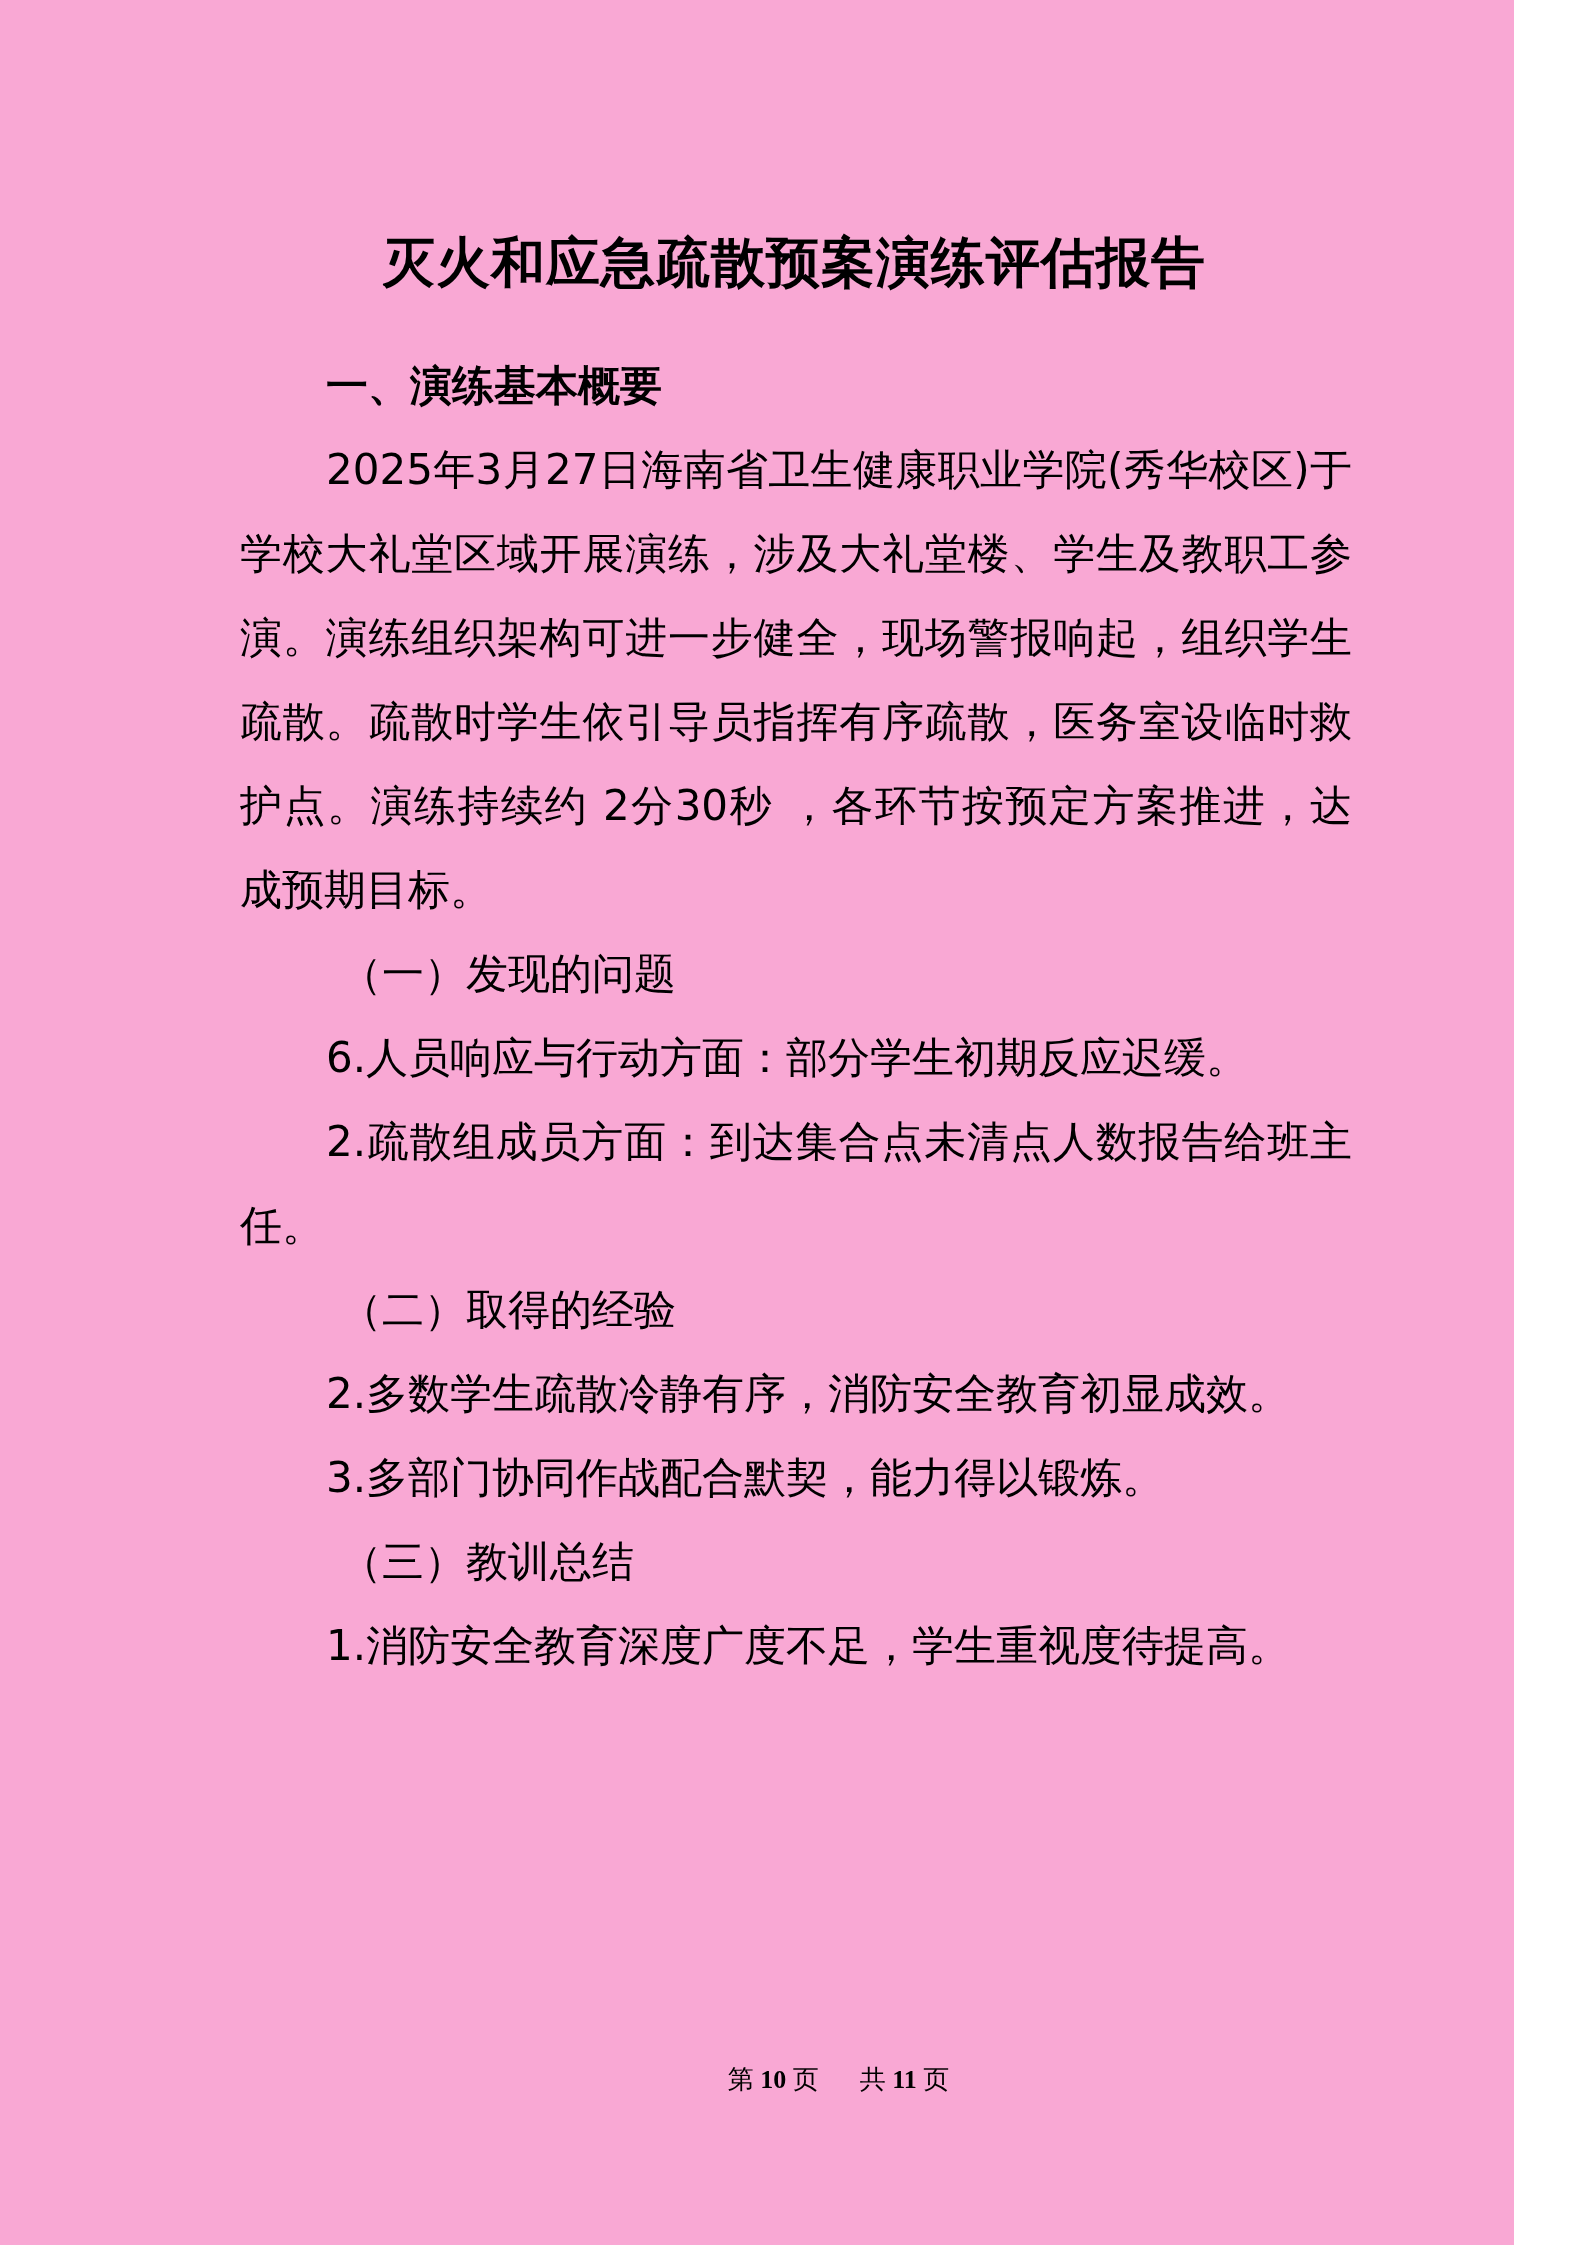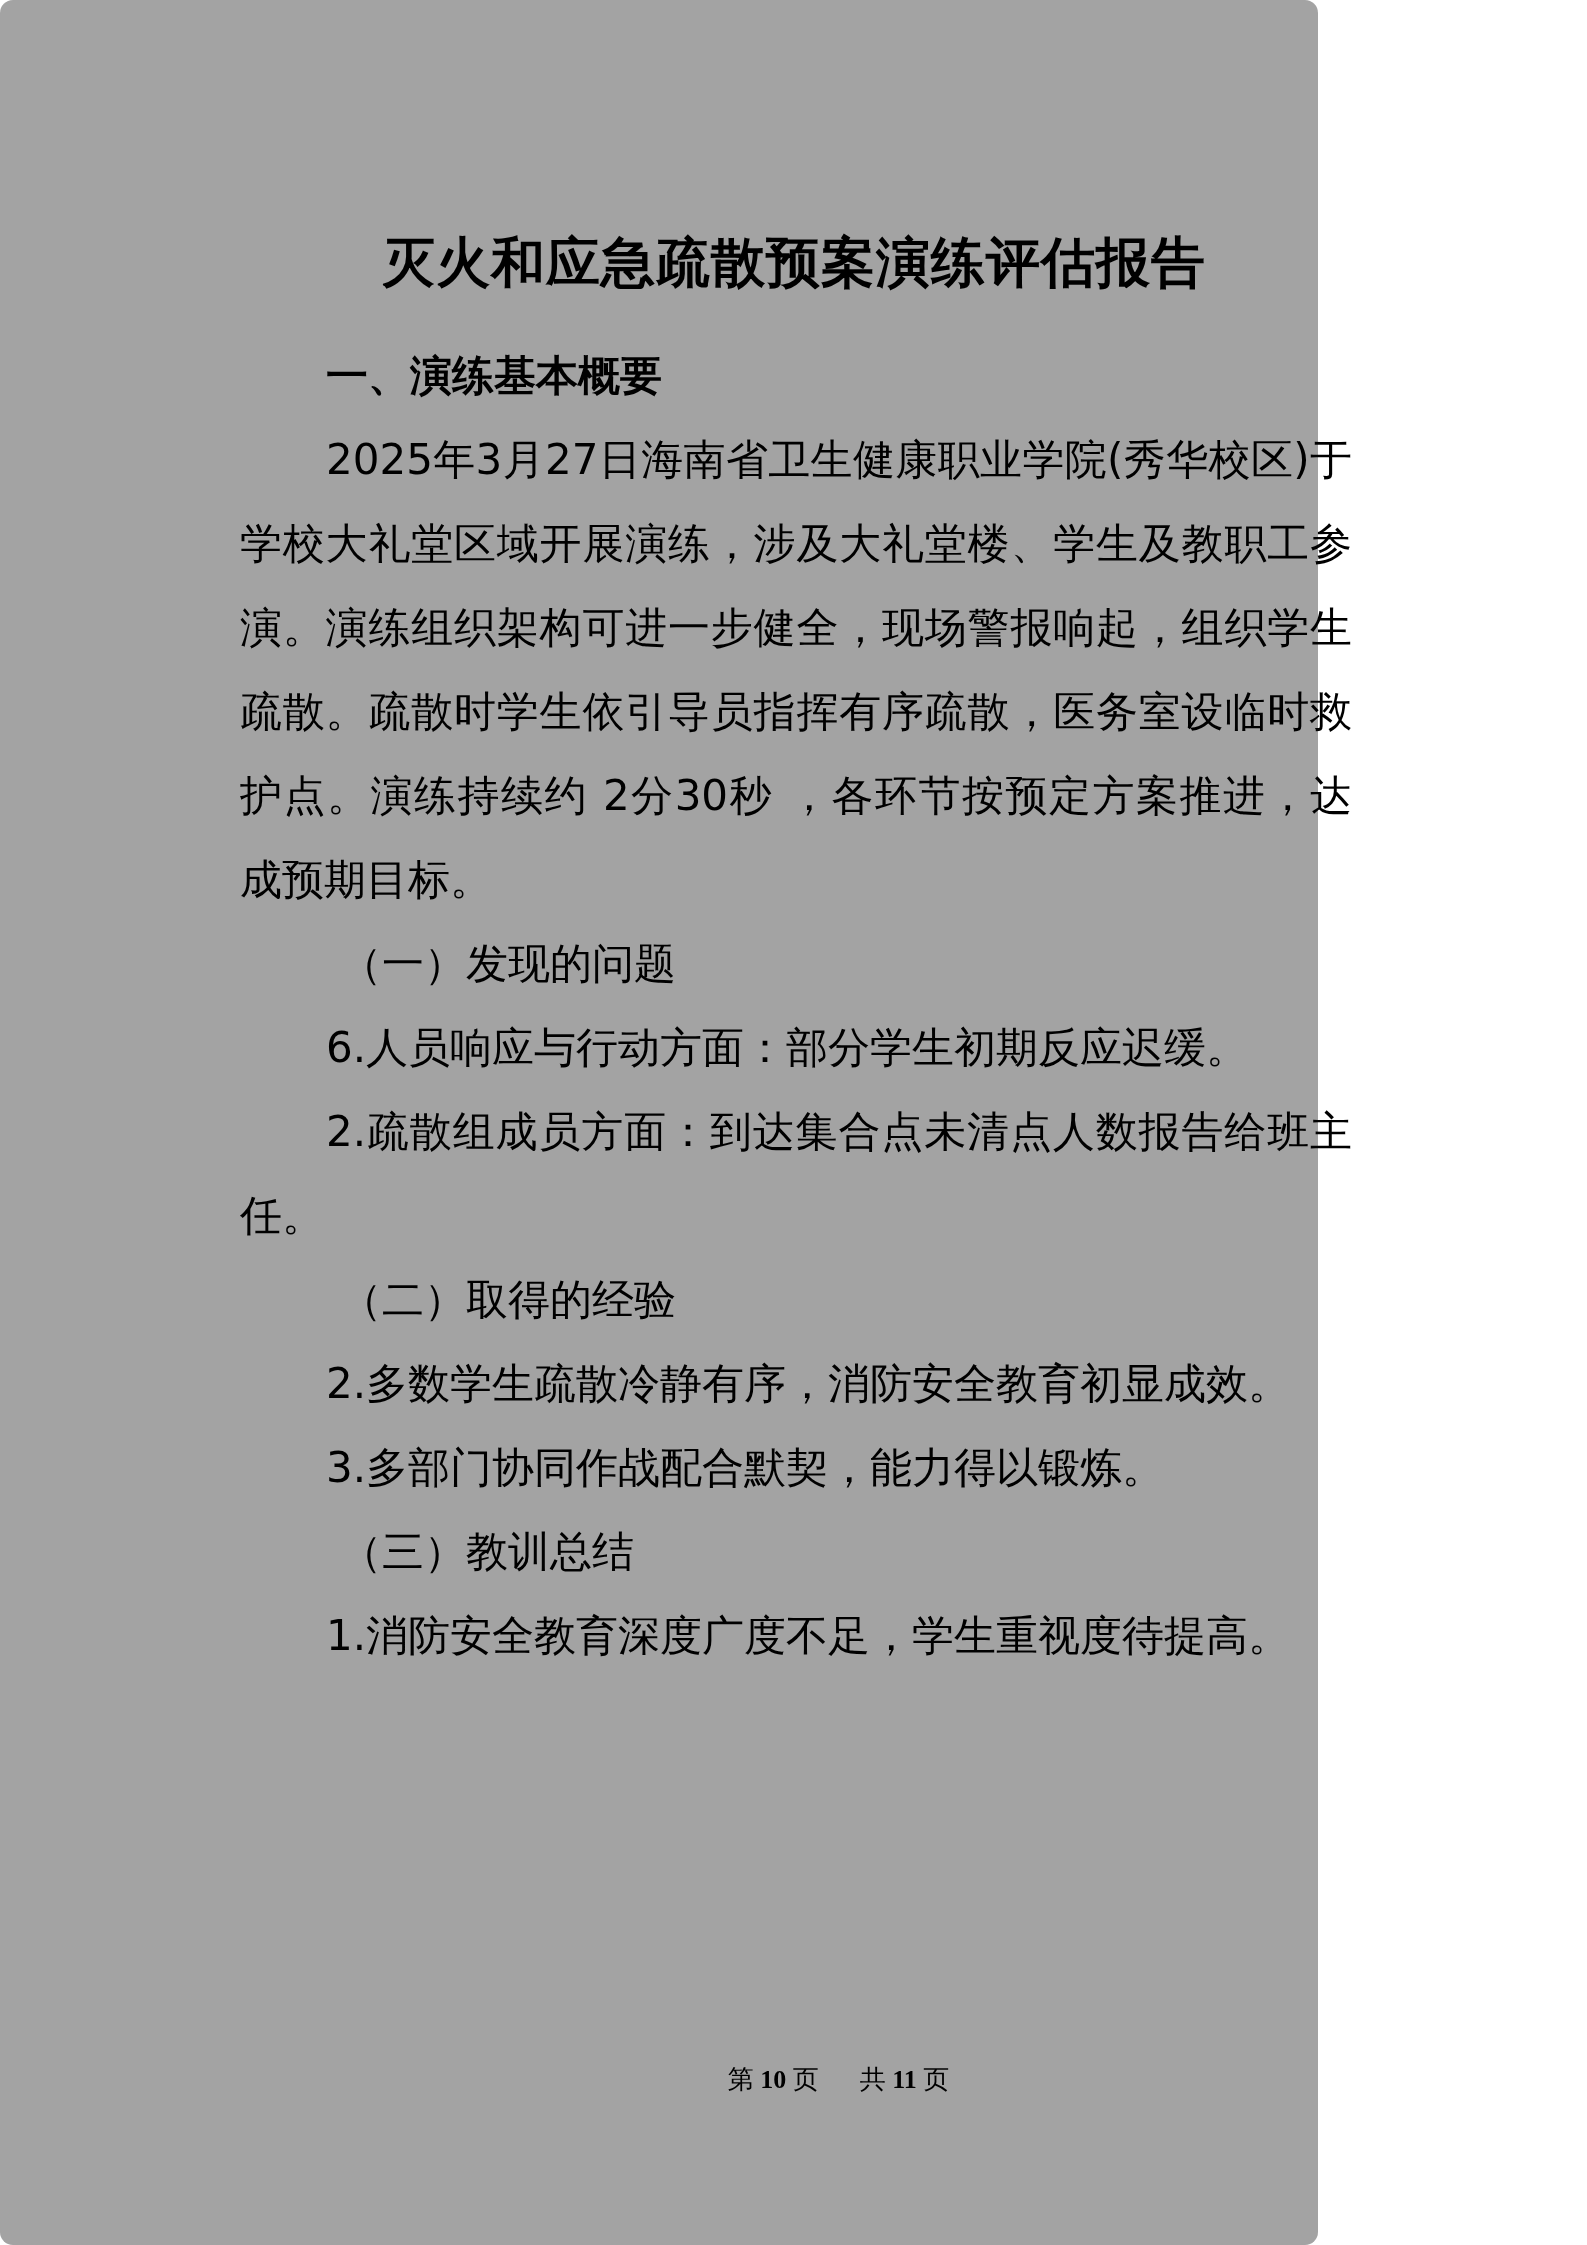--- a/index.html
+++ b/index.html
@@ -12,41 +12,40 @@
       height: 2245px;
       position: relative;
       overflow: hidden;
       font-family: "DejaVu Sans", "Liberation Sans", sans-serif;
       color: #000000;
     }
     .page {
       position: absolute;
       left: 0;
       top: 0;
-      width: 1318px;
+      width: 1514px;
       height: 2245px;
-      background: #a3a3a3;
-      border-radius: 13px;
+      background: #f9a8d4;
     }
     .title {
       position: absolute;
       top: 228px;
       left: 0;
       width: 1587px;
       text-align: center;
       font-size: 54px;
       font-weight: bold;
       line-height: 70px;
       letter-spacing: 1px;
     }
     .body-text {
       position: absolute;
       left: 240px;
       width: 1112px;
-      top: 334px;
+      top: 344px;
       font-size: 42px;
       line-height: 84px;
     }
     .body-text p {
       margin: 0;
       text-align: justify;
       text-align-last: left;
     }
     .indent {
       text-indent: 86px;

